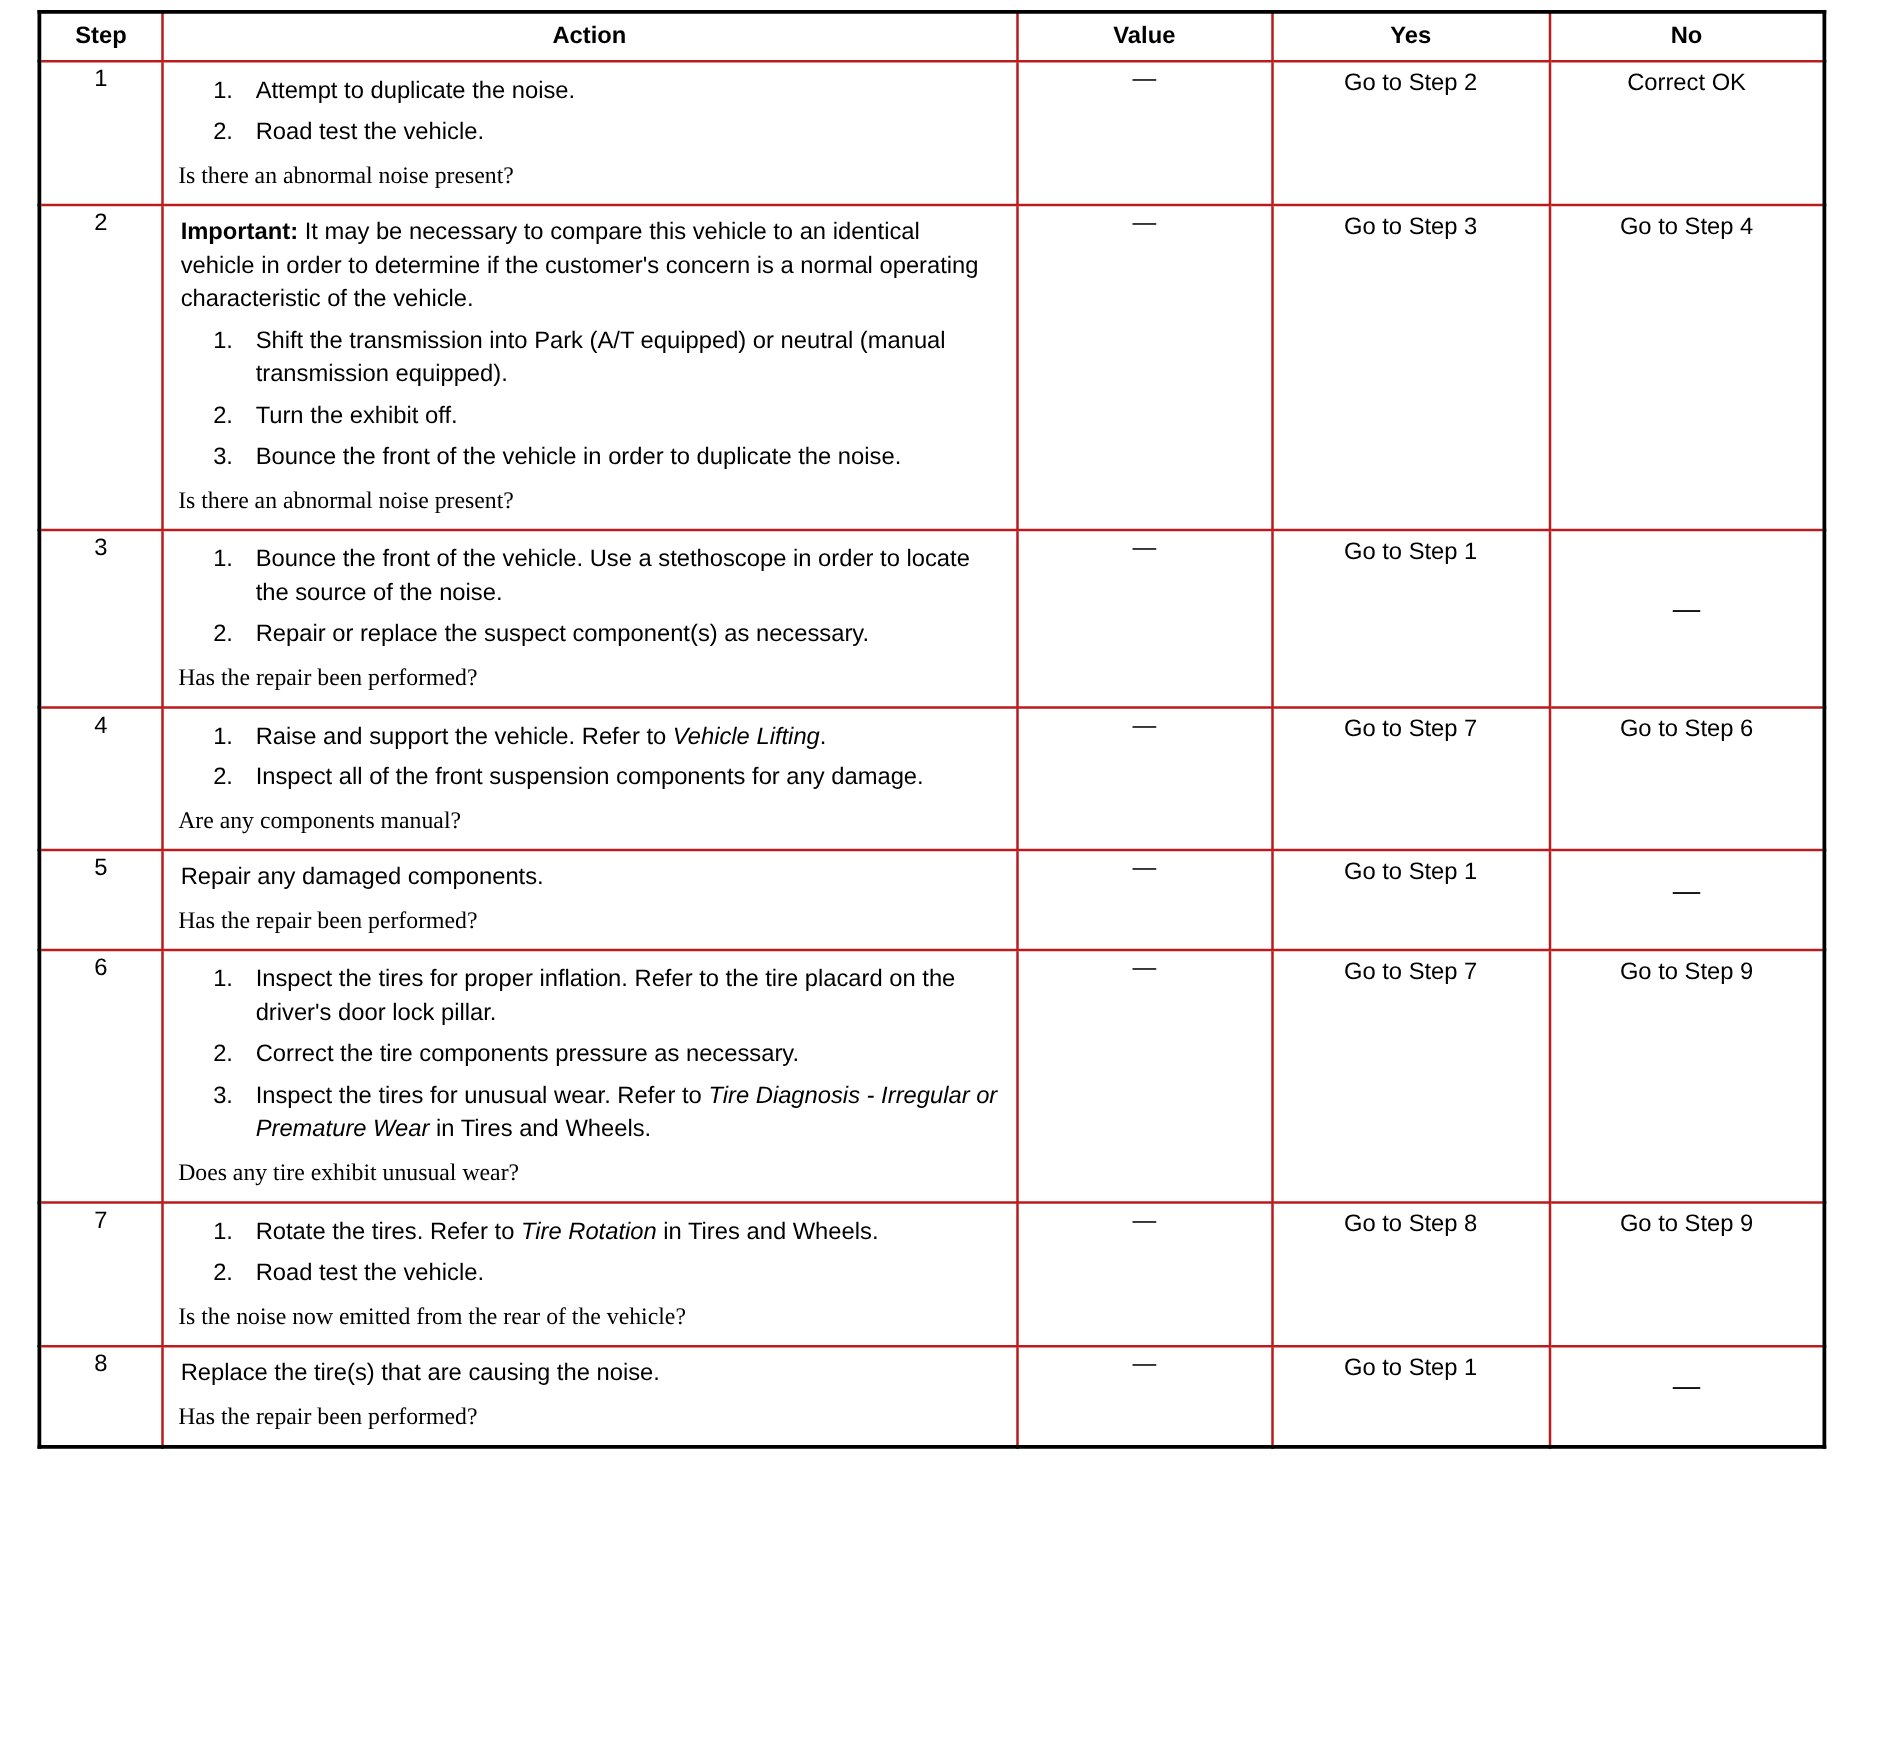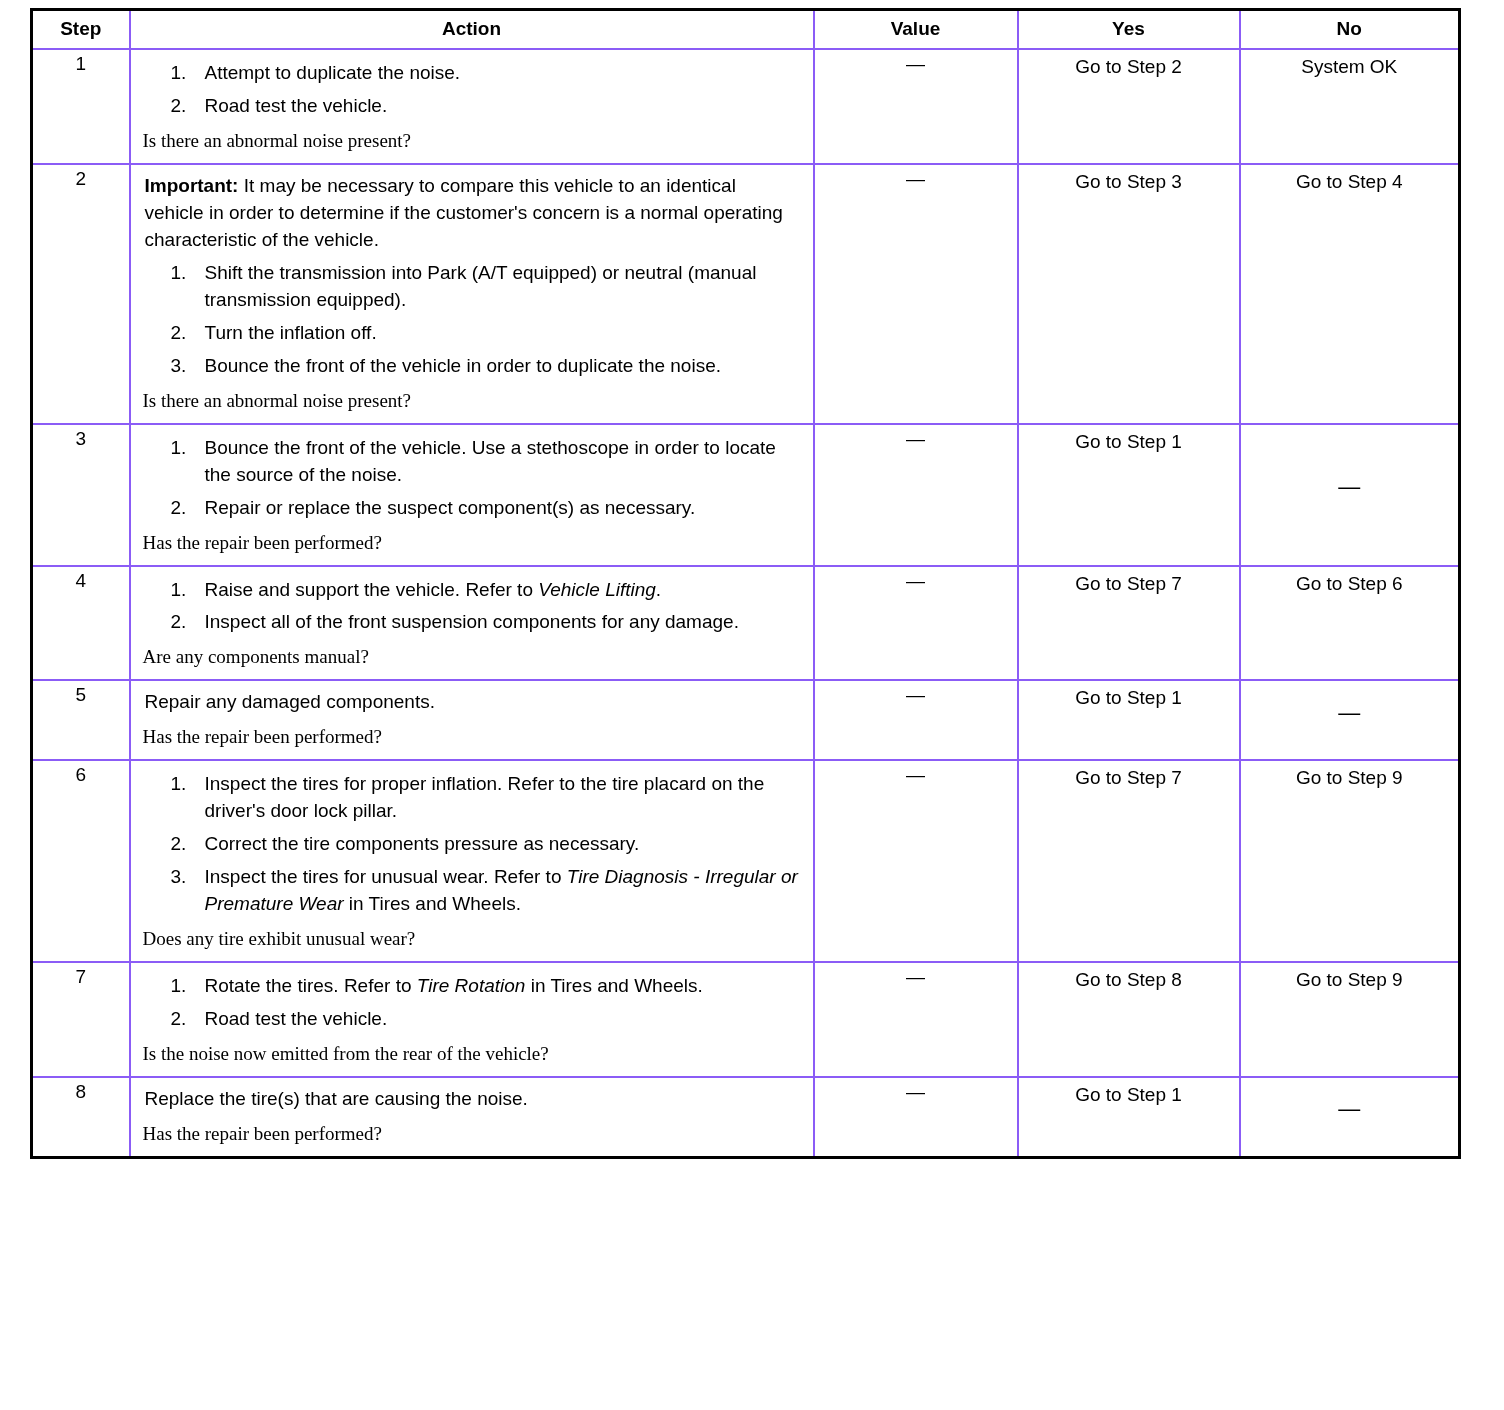--- a/index.html
+++ b/index.html
@@ -18,21 +18,21 @@
     background: #ffffff;
   }
   table.diag {
     border-collapse: collapse;
     table-layout: fixed;
     width: 1428px;
     border: 3px solid #000;
   }
   table.diag th,
   table.diag td {
-    border: 2px solid #8b5cf6;
+    border: 2px solid #b91c1c;
     vertical-align: top;
     font-size: 19px;
     line-height: 1.42;
   }
   th.col-header {
     font-weight: bold;
     font-size: 20px;
     text-align: center;
     padding: 5px 4px;
     vertical-align: middle;
@@ -119,33 +119,33 @@
               <span class="txt"><span>Attempt to duplicate the noise.</span></span>
             </div>
             <div class="item">
               <span class="num">2.</span>
               <span class="txt"><span>Road test the vehicle.</span></span>
             </div>
             <div class="question">Is there an abnormal noise present?</div>
           </td>
           <td class="value-cell">—</td>
           <td class="result-cell goto">Go to Step 2</td>
-          <td class="result-cell">System OK</td>
+          <td class="result-cell">Correct OK</td>
         </tr>
         <tr>
           <td class="step-cell">2</td>
           <td class="action-cell">
             <div class="para"><span class="bold">Important:</span><span> It may be necessary to compare this vehicle to an identical vehicle in order to determine if the customer's concern is a normal operating characteristic of the vehicle.</span></div>
             <div class="item">
               <span class="num">1.</span>
               <span class="txt"><span>Shift the transmission into Park (A/T equipped) or neutral (manual transmission equipped).</span></span>
             </div>
             <div class="item">
               <span class="num">2.</span>
-              <span class="txt"><span>Turn the inflation off.</span></span>
+              <span class="txt"><span>Turn the exhibit off.</span></span>
             </div>
             <div class="item">
               <span class="num">3.</span>
               <span class="txt"><span>Bounce the front of the vehicle in order to duplicate the noise.</span></span>
             </div>
             <div class="question">Is there an abnormal noise present?</div>
           </td>
           <td class="value-cell">—</td>
           <td class="result-cell goto">Go to Step 3</td>
           <td class="result-cell goto">Go to Step 4</td>

